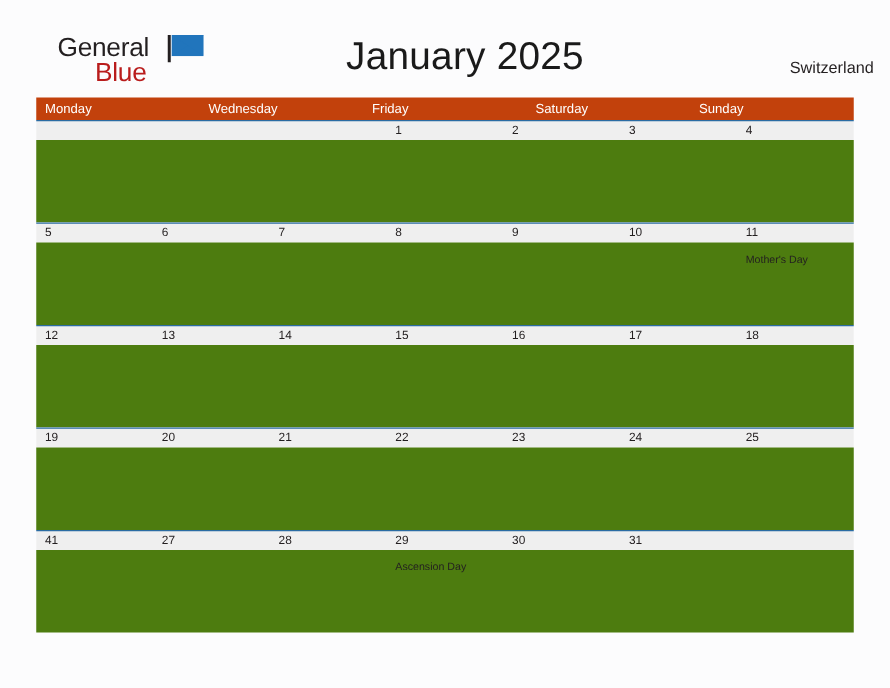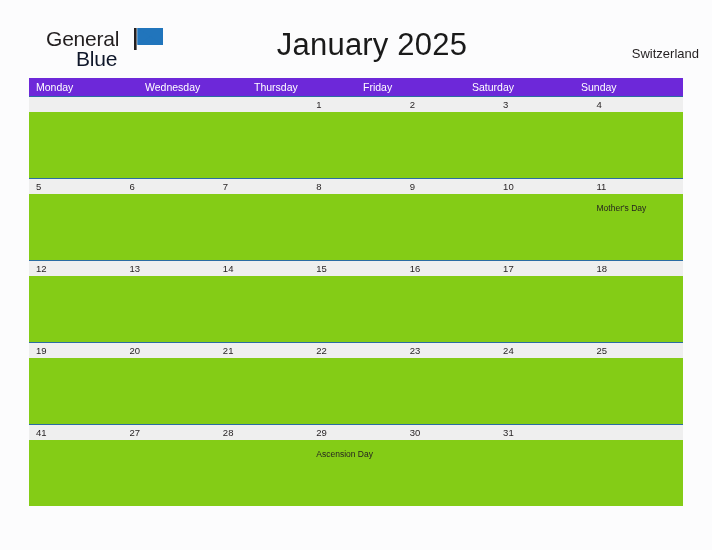--- a/index.html
+++ b/index.html
@@ -48,21 +48,21 @@
     letter-spacing: -0.2px;
     color: #231f20;
     font-family: "Liberation Sans", sans-serif;
   }
   .logo-blue {
     position: absolute;
     left: 30px;
     top: 20px;
     font-size: 21px;
     letter-spacing: -0.2px;
-    color: #0f172a;
+    color: #b91c1c;
     font-family: "Liberation Sans", sans-serif;
   }
   .logo-flag {
     position: absolute;
     left: 88px;
     top: 0px;
     width: 29px;
     height: 22px;
   }
 
@@ -93,21 +93,21 @@
     position: absolute;
     left: 29px;
     top: 78px;
     width: 654px;
   }
 
   .dow-row {
     display: flex;
     width: 100%;
     height: 18px;
-    background: #6d28d9;
+    background: #c2410c;
   }
   .dow-cell {
     flex: 1 1 0;
     color: #ffffff;
     font-size: 10.5px;
     line-height: 18px;
     padding-left: 7px;
     box-sizing: border-box;
     font-family: "Liberation Sans", sans-serif;
     white-space: nowrap;
@@ -135,21 +135,21 @@
     color: #231f20;
     padding-left: 7px;
     box-sizing: border-box;
     font-family: "Liberation Sans", sans-serif;
   }
 
   .week-events {
     display: flex;
     width: 100%;
     height: 66px;
-    background: #84cc16;
+    background: #4d7c0f;
   }
   .event-cell {
     flex: 1 1 0;
     padding-left: 7px;
     padding-top: 3px;
     box-sizing: border-box;
   }
   .event-text {
     font-size: 8.5px;
     line-height: 11px;
@@ -182,21 +182,20 @@
     <div class="cal-title">January 2025</div>
 
     <div class="country">Switzerland</div>
   </div>
 
   <div class="calendar">
 
     <div class="dow-row">
       <div class="dow-cell">Monday</div>
       <div class="dow-cell">Wednesday</div>
-      <div class="dow-cell">Thursday</div>
       <div class="dow-cell">Friday</div>
       <div class="dow-cell">Saturday</div>
       <div class="dow-cell">Sunday</div>
     </div>
 
     <div class="week">
       <div class="week-dates">
         <div class="date-cell"></div>
         <div class="date-cell"></div>
         <div class="date-cell"></div>

